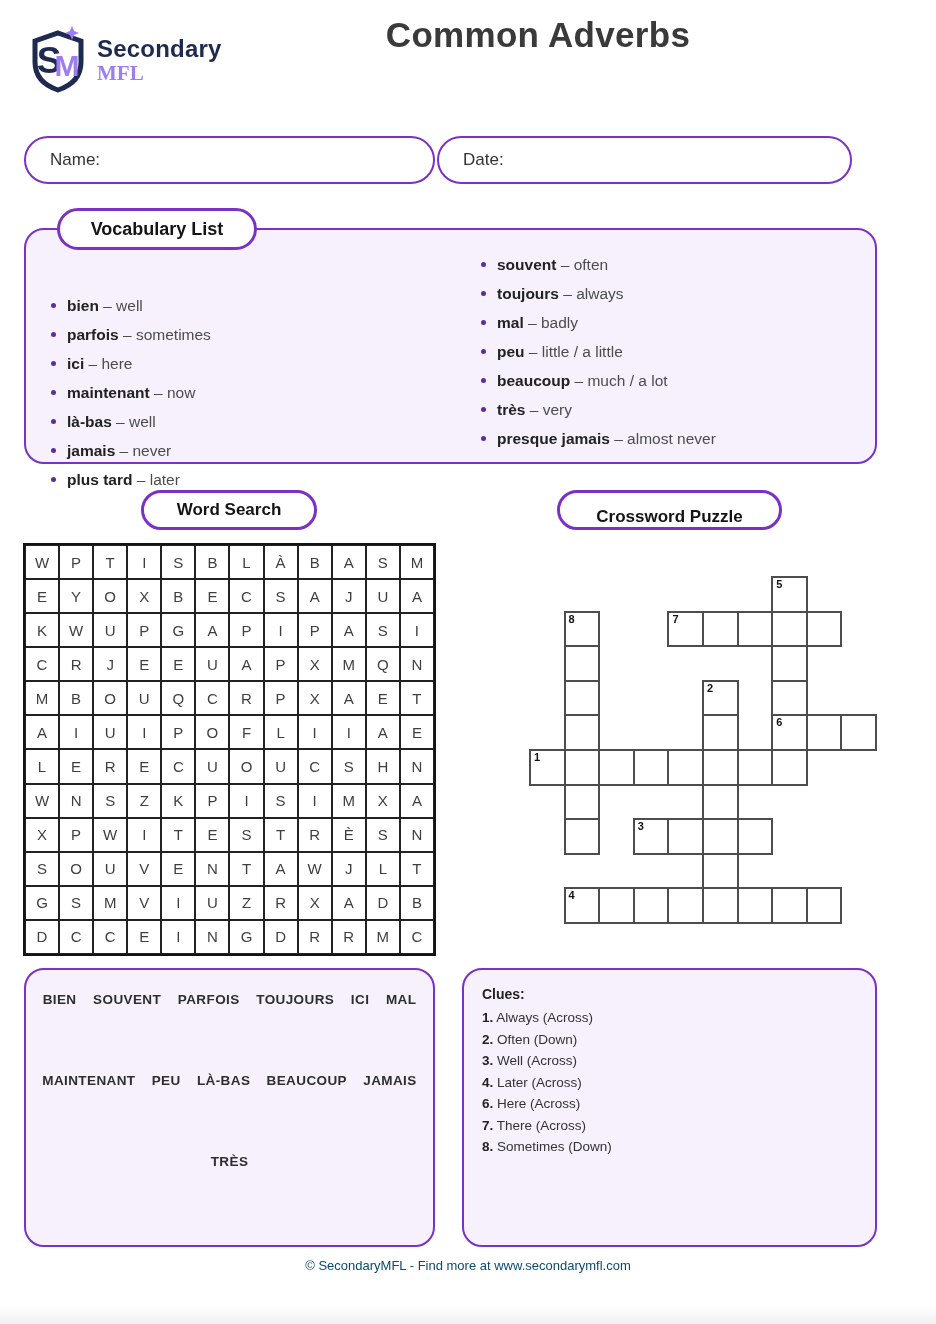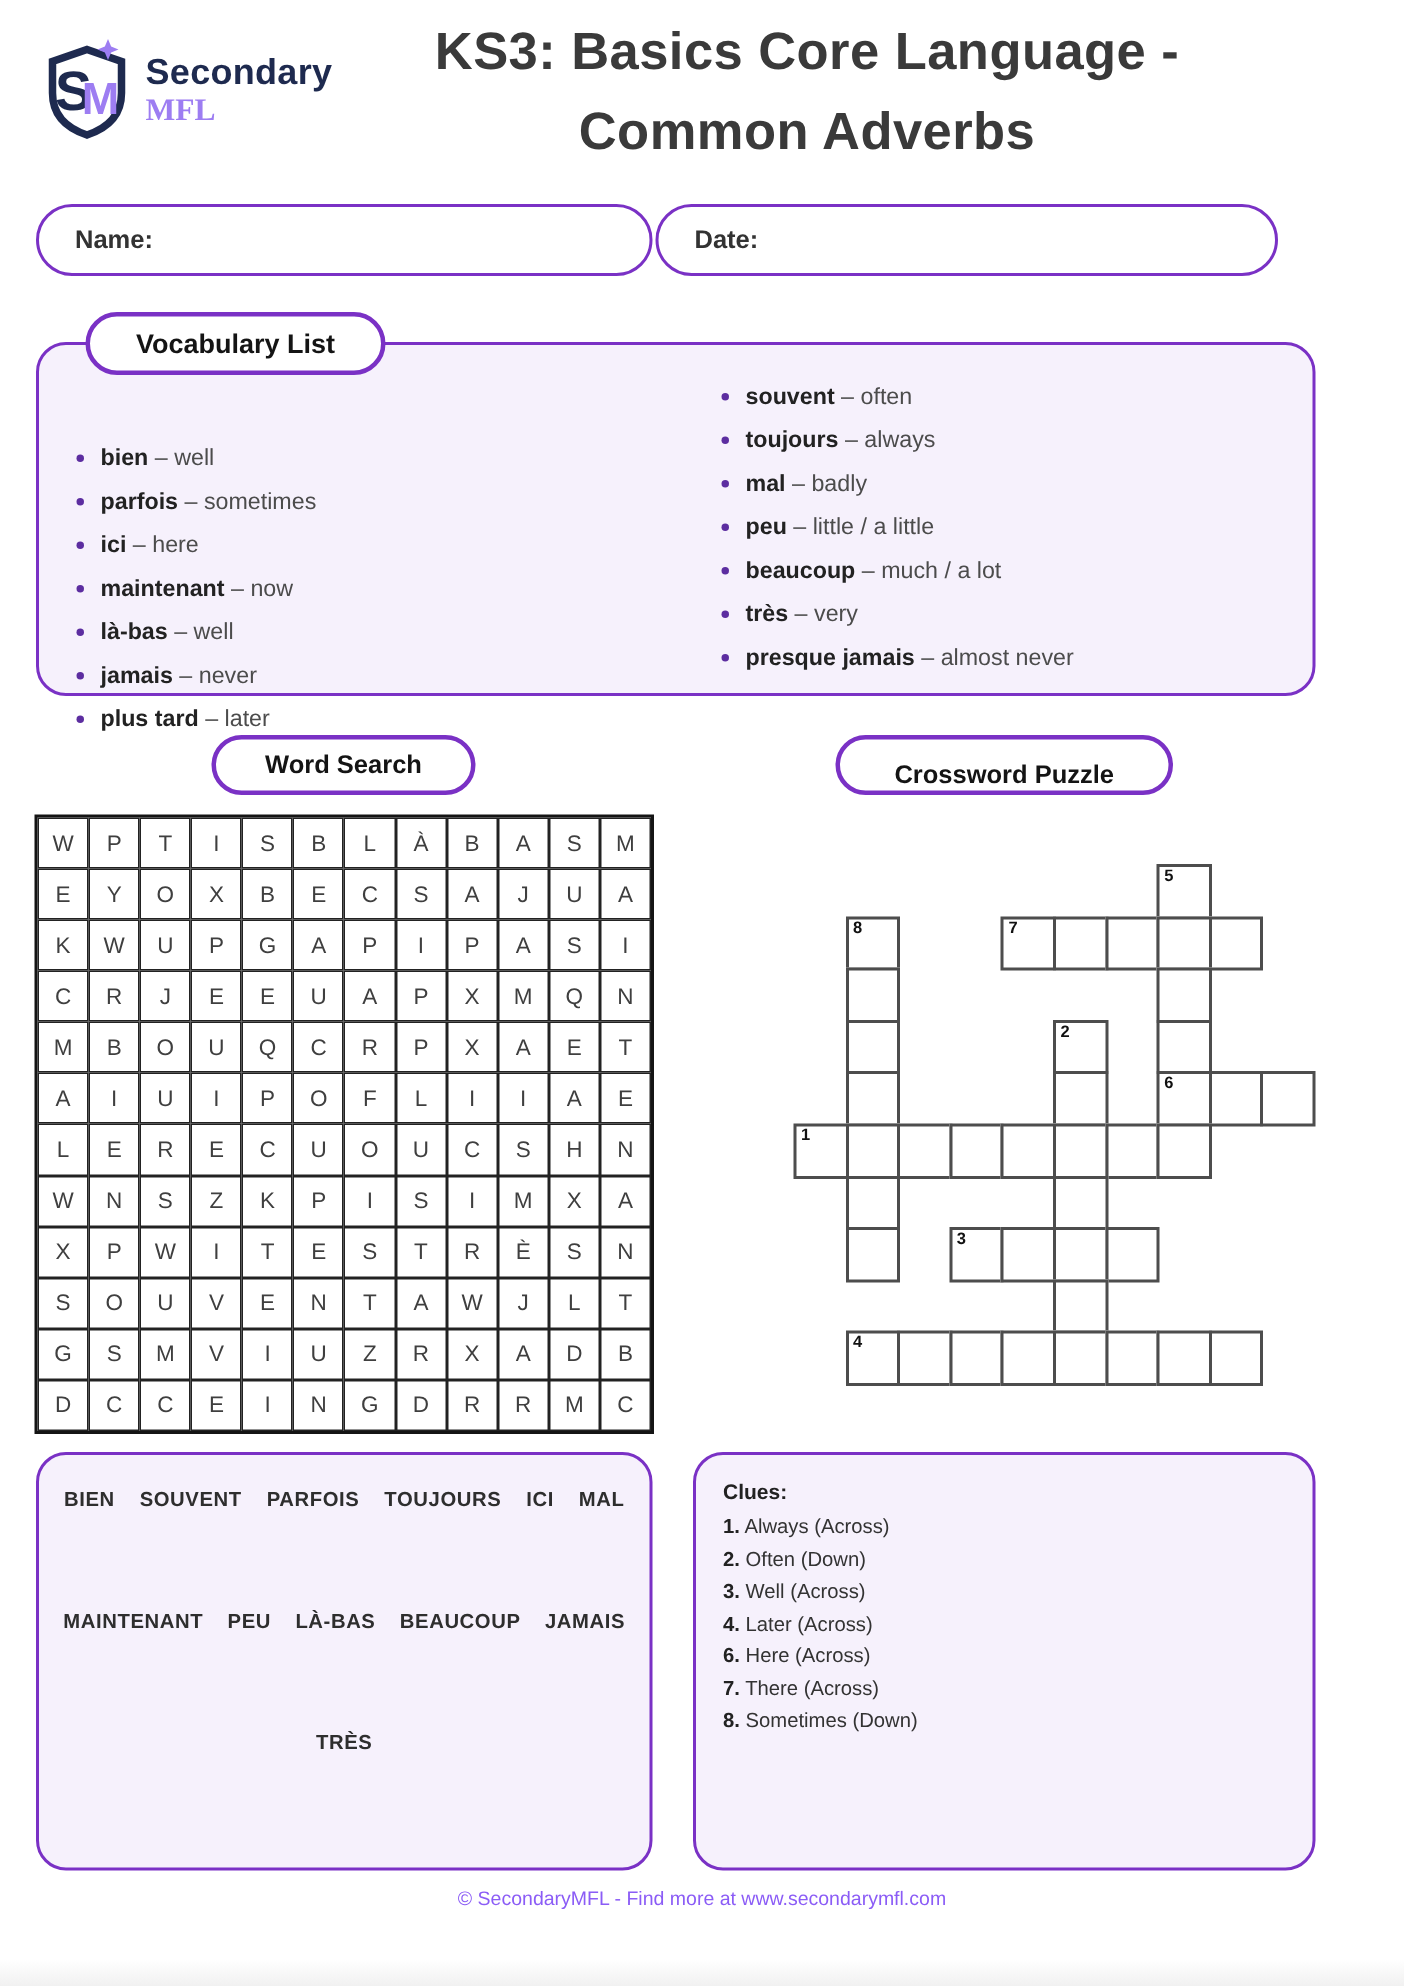--- a/index.html
+++ b/index.html
@@ -10,21 +10,21 @@
   .logo{position:absolute;left:28px;top:26px;display:flex;align-items:center;gap:9px;}
   .brand{line-height:1;}
   .brand-top{font-size:24px;font-weight:bold;color:#1e2a4f;letter-spacing:.2px;}
   .brand-bottom{font-size:21px;font-weight:bold;color:#9d7df2;margin-top:2px;font-family:Liberation Serif, serif;}
   .title{position:absolute;left:200px;top:8px;width:676px;text-align:center;
          font-size:35px;font-weight:bold;color:#3a3a3a;line-height:53px;letter-spacing:.3px;}
 
   
   .field-box{position:absolute;height:48px;border:2.5px solid #7a31c5;border-radius:24px;
              background:#fff;display:flex;align-items:center;padding-left:24px;
-             font-weight:bold;font-size:17px;color:#333;box-sizing:border-box;}
+             font-weight:normal;font-size:17px;color:#333;box-sizing:border-box;}
   #name-box{left:24px;top:136px;width:411px;}
   #date-box{left:437px;top:136px;width:415px;}
 
   
   .vocab-box{position:absolute;left:24px;top:228px;width:853px;height:236px;background:#f6f1fc;
              border:2px solid #7a31c5;border-radius:20px;box-sizing:border-box;}
   .vocab-pill{position:absolute;left:57px;top:208px;width:200px;height:42px;background:#fff;
               border:3px solid #7a31c5;border-radius:21px;display:flex;align-items:center;
               justify-content:center;font-size:18px;font-weight:bold;color:#141414;z-index:2;box-sizing:border-box;}
   .vocab-col{position:absolute;top:20px;list-style:none;margin:0;padding:0;}
@@ -65,21 +65,21 @@
 
   
   .clues-box{position:absolute;left:462px;top:968px;width:415px;height:279px;background:#f6f1fc;
              border:2px solid #7a31c5;border-radius:20px;box-sizing:border-box;
              padding:16px 0 0 18px;font-size:13.5px;color:#333;}
   .clues-title{font-weight:bold;font-size:14px;color:#222;margin-bottom:5px;}
   .clue{line-height:21.5px;}
   .clue-num{font-weight:bold;color:#222;}
 
   
-  .footer{position:absolute;left:0;top:1258px;width:100%;text-align:center;font-size:13px;color:#8b5cf6;}
+  .footer{position:absolute;left:0;top:1258px;width:100%;text-align:center;font-size:13px;color:#0c4a6e;}
   .bottom-fade{position:absolute;left:0;right:0;bottom:0;height:18px;
                background:linear-gradient(#ffffff,#f1f1f1);}
 </style>
 </head>
 <body>
 
 <div class="page">
 
   <div class="logo">
     <svg width="60" height="68" viewBox="0 0 60 68">
@@ -88,21 +88,20 @@
       <text x="39" y="50" text-anchor="middle" font-size="30" font-weight="bold" fill="#9d7df2">M</text>
       <path d="M44 0 l2.1 5 L51 7 l-4.9 2 L44 14 l-2.1 -5 L37 7 l4.9 -2 Z" fill="#9d7df2"></path>
     </svg>
     <div class="brand">
       <div class="brand-top">Secondary</div>
       <div class="brand-bottom">MFL</div>
     </div>
   </div>
 
   <div class="title">
-    <div>KS3: Basics Core Language -</div>
     <div>Common Adverbs</div>
   </div>
 
   <div class="field-box" id="name-box">
     <span>Name:</span>
   </div>
   <div class="field-box" id="date-box">
     <span>Date:</span>
   </div>
 

